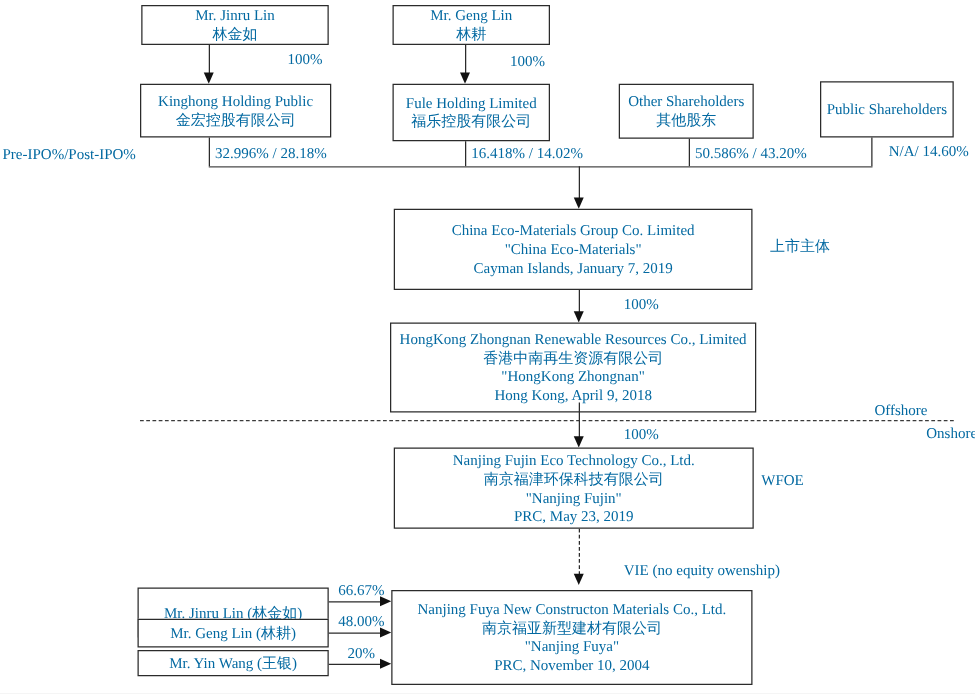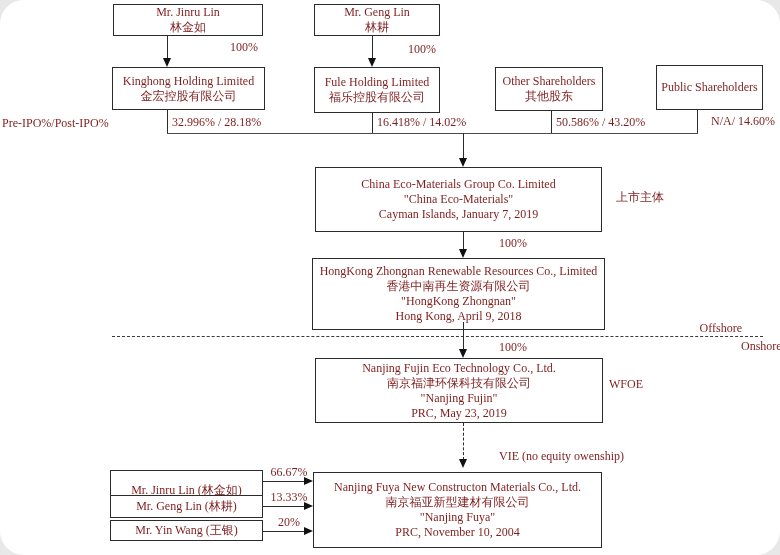--- a/index.html
+++ b/index.html
@@ -1,20 +1,19 @@
 <!DOCTYPE html>
 <html><head>
 <meta charset="utf-8">
 <style>
   html,body{margin:0;padding:0;background:#e8e8e8;}
   .stage{
     position:relative;width:780px;height:555px;background:#ffffff;
-    font-family:"Liberation Serif","DejaVu Serif",serif;color:#7f1d1d;
+    font-family:"Liberation Serif","DejaVu Serif",serif;color:#0369a1;
     overflow:hidden;
-    border-radius:24px;
   }
   .nbox{
     position:absolute;border:1.5px solid #2b2b2b;background:#fff;
     display:flex;flex-direction:column;justify-content:center;align-items:center;
     text-align:center;box-sizing:border-box;
   }
   .nbox .ln{font-size:12px;line-height:15px;white-space:nowrap;}
   .lbl{position:absolute;font-size:12px;line-height:13px;white-space:nowrap;}
   .vline{position:absolute;width:0;border-left:1.4px solid #2b2b2b;}
   .vdash{position:absolute;width:0;border-left:1.4px dashed #2b2b2b;}
@@ -44,21 +43,21 @@
 
   <div class="vline" style="left:167px;top:36px;height:23px"></div>
   <div class="arr-down" style="left:163px;top:58px"></div>
   <div class="lbl" style="left:230px;top:41px">100%</div>
 
   <div class="vline" style="left:372px;top:36px;height:23px"></div>
   <div class="arr-down" style="left:368px;top:58px"></div>
   <div class="lbl" style="left:408px;top:43px">100%</div>
 
   <div class="nbox" style="left:112px;top:67px;width:153px;height:43px">
-    <div class="ln">Kinghong Holding Limited</div>
+    <div class="ln">Kinghong Holding Public</div>
     <div class="ln">金宏控股有限公司</div>
   </div>
   <div class="nbox" style="left:314px;top:67px;width:126px;height:46px">
     <div class="ln">Fule Holding Limited</div>
     <div class="ln">福乐控股有限公司</div>
   </div>
   <div class="nbox" style="left:495px;top:67px;width:108px;height:44px">
     <div class="ln">Other Shareholders</div>
     <div class="ln">其他股东</div>
   </div>
@@ -135,19 +134,19 @@
   <div class="nbox" style="left:110px;top:520px;width:153px;height:21px">
     <div class="ln">Mr. Yin Wang (王银)</div>
   </div>
 
   <div class="hline" style="left:263px;top:481px;width:42px;border-top-color:#2b2b2b"></div>
   <div class="arr-right" style="left:304px;top:477px"></div>
   <div class="lbl ctr" style="left:266px;top:466px;width:46px">66.67%</div>
 
   <div class="hline" style="left:263px;top:506px;width:42px;border-top-color:#2b2b2b"></div>
   <div class="arr-right" style="left:304px;top:502px"></div>
-  <div class="lbl ctr" style="left:266px;top:491px;width:46px">13.33%</div>
+  <div class="lbl ctr" style="left:266px;top:491px;width:46px">48.00%</div>
 
   <div class="hline" style="left:263px;top:531px;width:42px;border-top-color:#2b2b2b"></div>
   <div class="arr-right" style="left:304px;top:527px"></div>
   <div class="lbl ctr" style="left:266px;top:516px;width:46px">20%</div>
 
 </div>
 
 </body></html>

